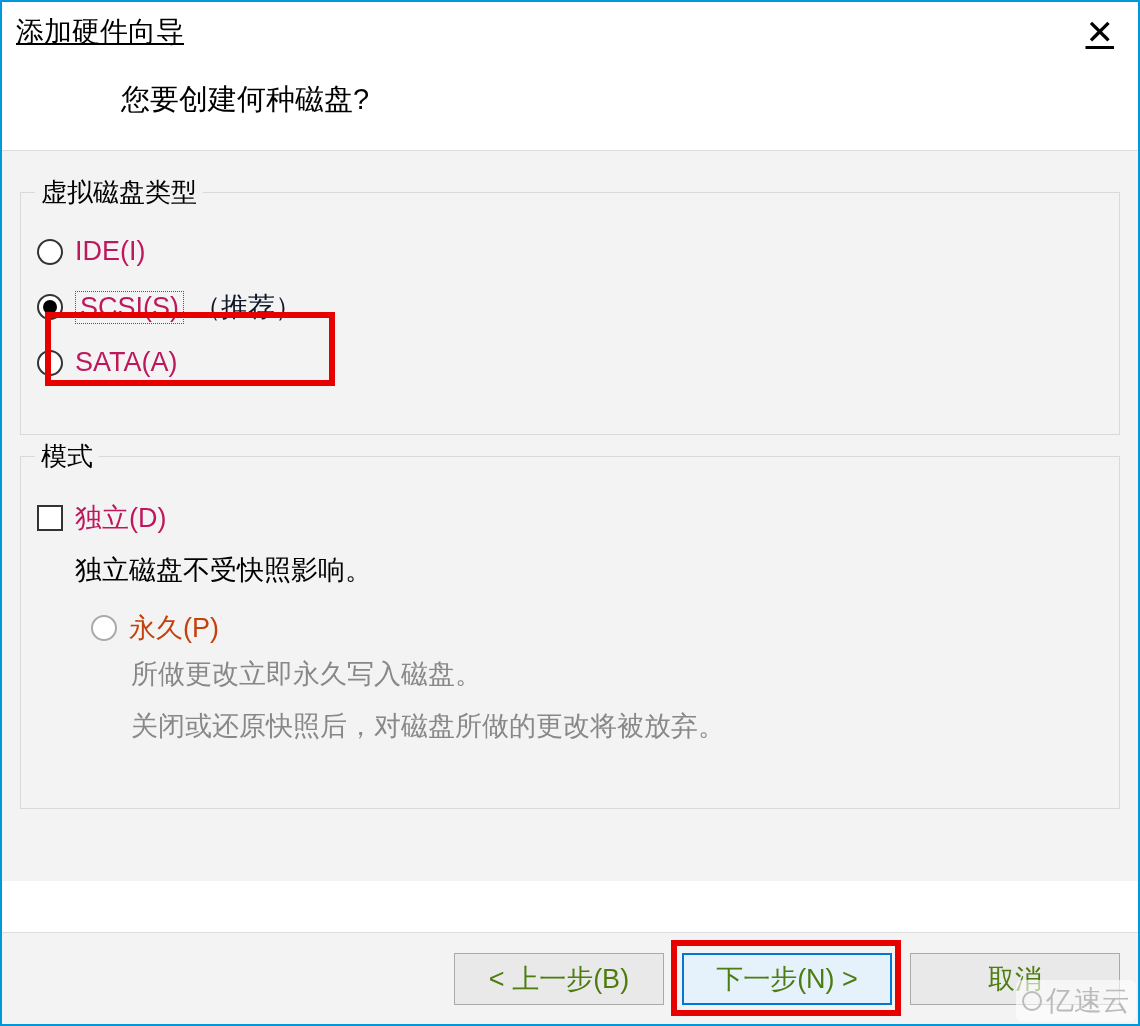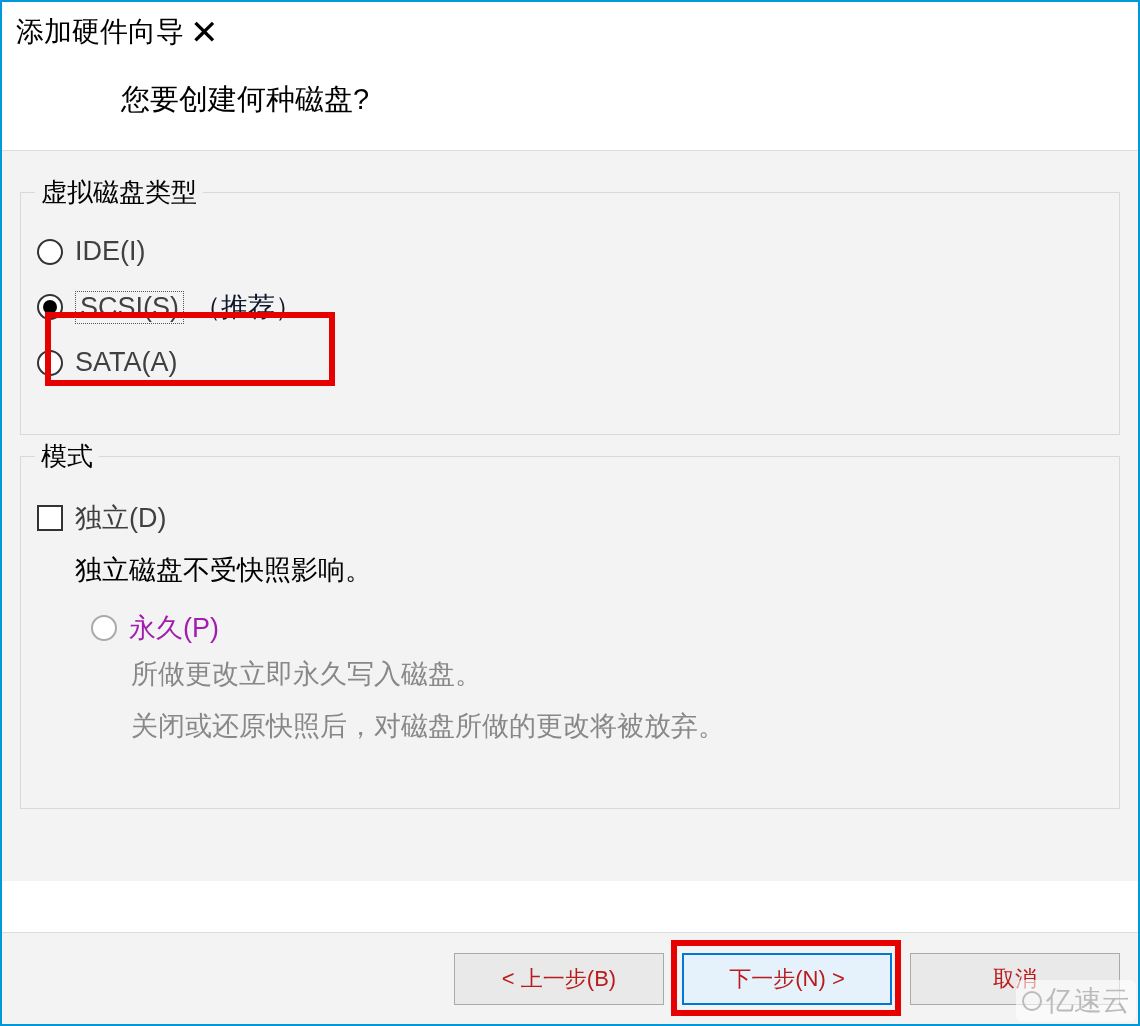--- a/index.html
+++ b/index.html
@@ -10,22 +10,24 @@
       height: 1026px;
       overflow: hidden;
       border: 2px solid #0098da;
       border-top-width: 2px;
       position: relative;
     }
     .titlebar {
       height: 60px;
       display: flex;
       align-items: center;
+      justify-content: space-between;
       padding: 0 18px 0 14px;
       background: #fff;
+      text-decoration: underline;
     }
     .titlebar-title {
       font-size: 28px;
       color: #000;
     }
     .close-x {
       font-size: 34px;
       font-weight: 300;
       color: #000;
       cursor: pointer;
@@ -97,21 +99,21 @@
       border-radius: 50%;
       top: 4px;
       left: 4px;
     }
     .radio.disabled {
       border-color: #aaa;
       cursor: default;
     }
     .radio-label {
       font-size: 27px;
-      color: #404040;
+      color: #be185d;
     }
     .radio-label.focused {
       border: 1px dotted #555;
       padding: 0 4px;
     }
     .radio-suffix {
       font-size: 27px;
       color: #0f172a;
       margin-left: 10px;
     }
@@ -147,21 +149,21 @@
       margin-bottom: 22px;
     }
     .sub-radio-row {
       display: flex;
       align-items: center;
       margin-left: 56px;
       margin-top: 16px;
       margin-bottom: 6px;
     }
     .disabled-text {
-      color: #a21caf;
+      color: #c2410c;
     }
     .sub-desc {
       font-size: 27px;
       color: #888;
       margin-left: 96px;
       margin-top: 10px;
       margin-bottom: 16px;
     }
     .footer {
       position: absolute;
@@ -173,22 +175,22 @@
       border-top: 1px solid #ddd;
       display: flex;
       align-items: center;
       justify-content: flex-end;
       padding-right: 18px;
       gap: 18px;
     }
     .btn {
       width: 210px;
       height: 52px;
-      font-size: 22px;
-      color: #b91c1c;
+      font-size: 27px;
+      color: #4d7c0f;
       background: #e9e9e9;
       border: 1px solid #aaa;
       display: flex;
       align-items: center;
       justify-content: center;
       cursor: pointer;
     }
     .btn.next {
       background: #e5f1fb;
       border: 2px solid #0078d7;

